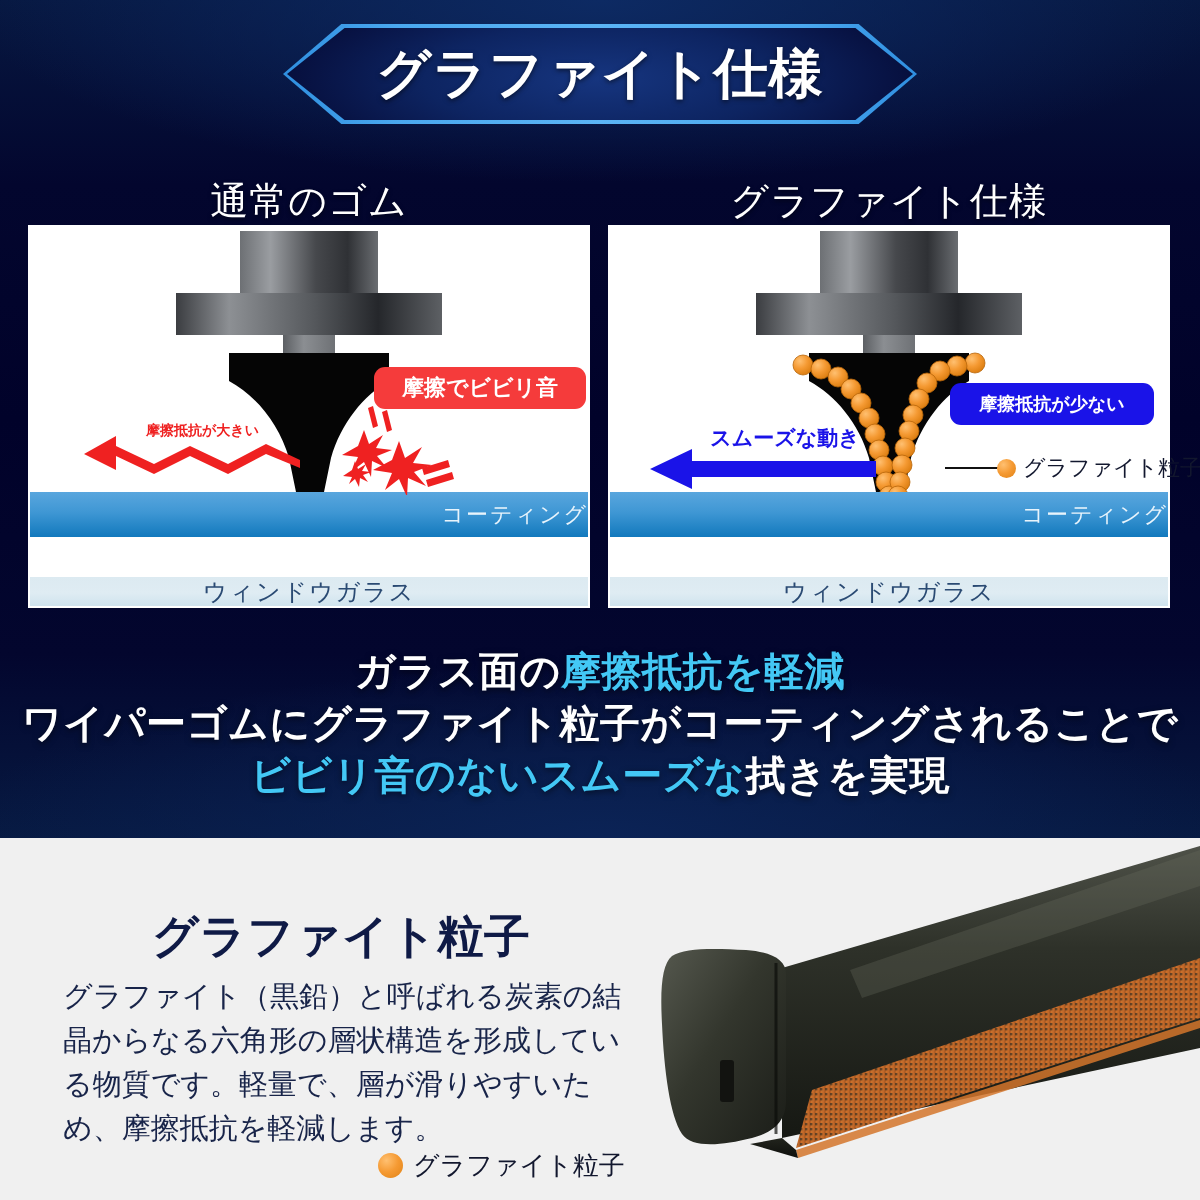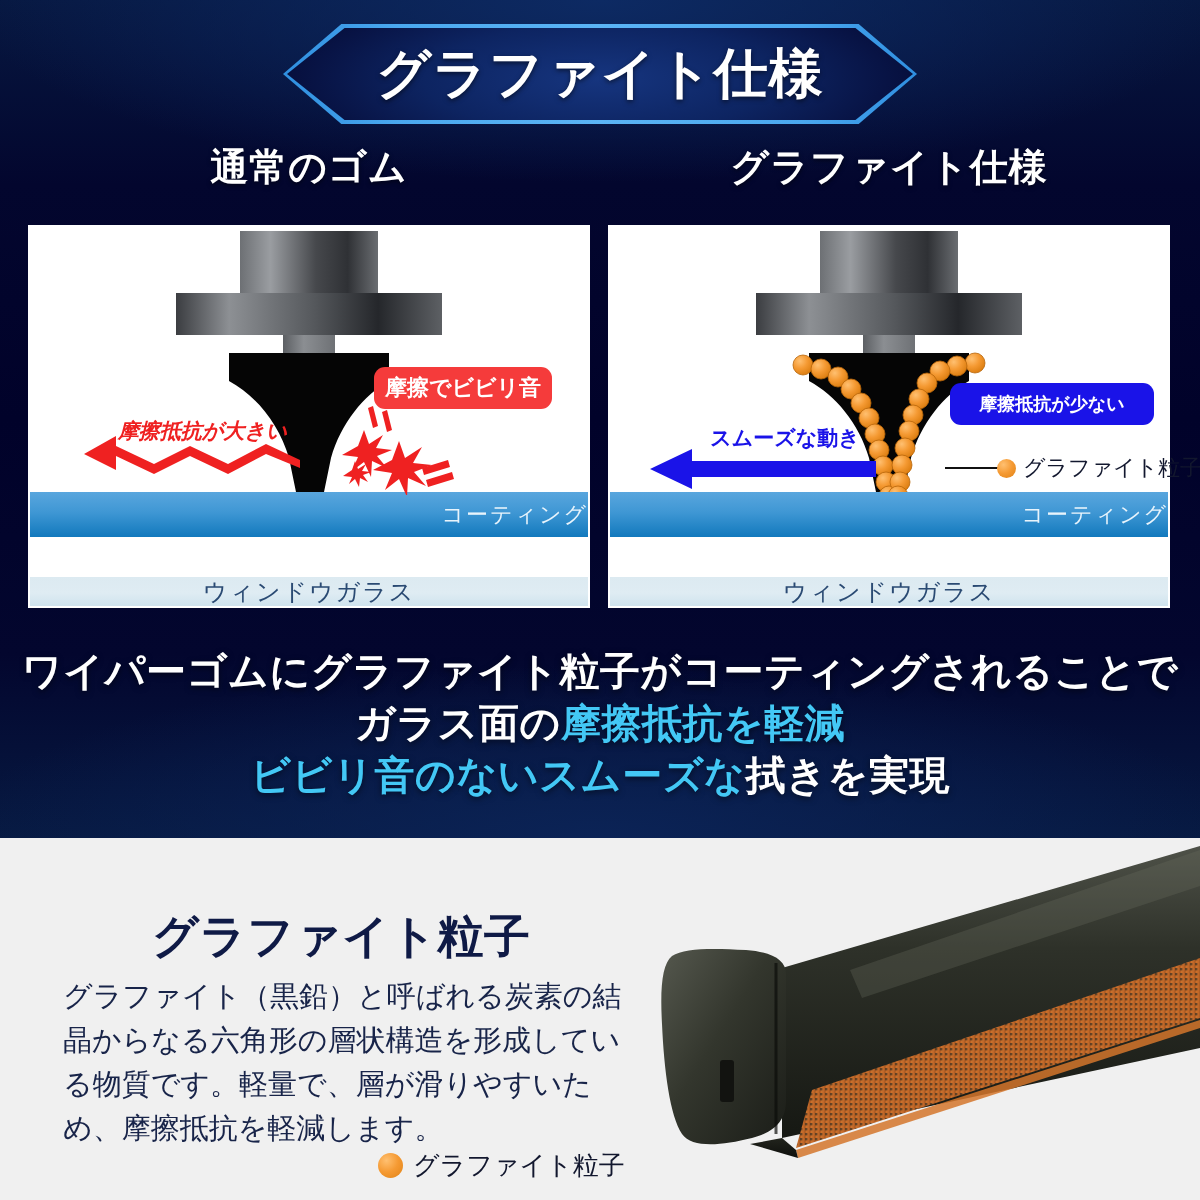--- a/index.html
+++ b/index.html
@@ -40,23 +40,23 @@
     display:flex; align-items:center; justify-content:center;
     color:#ffffff;
     font-size:54px; font-weight:bold;
     letter-spacing:1px;
     text-shadow:0 2px 5px rgba(0,0,0,.55);
     z-index:3;
   }
 
   
   .col-head{
-    position:absolute; top:142px; height:50px;
+    position:absolute; top:176px; height:50px;
     display:flex; align-items:center; justify-content:center;
-    color:#ffffff; font-size:38px; font-weight:bold; letter-spacing:1px;
+    color:#ffffff; font-size:38px; font-weight:normal; letter-spacing:1px;
     text-shadow:0 2px 4px rgba(0,0,0,.5);
   }
   .col-head.left { left:28px; width:562px; }
   .col-head.right{ left:608px; width:562px; }
 
   
   .panel{
     position:absolute; top:225px; height:383px; width:562px;
     background:#ffffff; border:2px solid #ffffff; overflow:hidden;
   }
@@ -105,22 +105,22 @@
     position:absolute; display:flex; align-items:center; justify-content:center;
     color:#ffffff; font-weight:bold; border-radius:11px; white-space:nowrap;
   }
   .badge.red { background:#f53b3b; }
   .badge.blue{ background:#1a13e8; }
 
   
   .arrow-red{ position:absolute; left:82px; top:418px; width:220px; height:70px; }
   .arrow-red-label{
     position:absolute; left:110px; top:418px; width:185px; height:26px;
-    color:#ef2121; font-size:21px; font-weight:bold; letter-spacing:0px;
-    display:flex; align-items:center; justify-content:center; white-space:nowrap;font-style:italic;
+    color:#ef2121; font-size:14px; font-weight:bold; letter-spacing:0px;
+    display:flex; align-items:center; justify-content:center; white-space:nowrap;
   }
 
   
   .arrow-blue{ position:absolute; left:648px; top:448px; width:230px; height:42px; }
   .arrow-blue-label{
     position:absolute; left:695px; top:425px; width:180px; height:26px;
     color:#1a13e8; font-size:21px; font-weight:bold;
     display:flex; align-items:center; justify-content:center; white-space:nowrap;
   }
 
@@ -205,21 +205,21 @@
       </div>
 
       <div class="coating">
         <span>コーティング</span>
       </div>
       <div class="glass">
         <span>ウィンドウガラス</span>
       </div>
     </div>
 
-    <div class="badge red" style="left:374px; top:367px; width:178px; height:42px; font-size:22px;">摩擦でビビリ音</div>
+    <div class="badge red" style="left:374px; top:367px; width:212px; height:42px; font-size:22px;">摩擦でビビリ音</div>
 
     <div class="arrow-red-label">摩擦抵抗が大きい</div>
     <svg class="arrow-red" viewBox="0 0 220 70">
       <path d="M2,36 L34,18 L34,28 L72,46 L108,28 L146,46 L184,26 L218,42 L218,50 L184,36 L146,56 L108,38 L72,56 L34,38 L34,52 Z" fill="#ef2121"></path>
     </svg>
 
     <svg class="sparks" viewBox="0 0 130 95">
       <g fill="#ef2121">
         <path d="M38,8 L43,6 L48,26 L43,28 Z"></path>
         <path d="M52,12 L57,10 L62,30 L57,32 Z"></path>
@@ -294,22 +294,22 @@
       <path d="M2,21 L44,1 L44,13 L228,13 L228,29 L44,29 L44,41 Z" fill="#1a13e8"></path>
     </svg>
 
     <div class="leader"></div>
     <div class="legend-inline">
       <span class="dot-particle"></span>
       <span class="txt">グラファイト粒子</span>
     </div>
 
     <div class="tagline">
+      <div><span class="tw">ガラス面の</span><span class="tc">摩擦抵抗を軽減</span></div>
       <div><span class="tw">ワイパーゴムにグラファイト粒子がコーティングされることで</span></div>
-      <div><span class="tw">ガラス面の</span><span class="tc">摩擦抵抗を軽減</span></div>
       <div><span class="tc">ビビリ音のないスムーズな</span><span class="tw">拭きを実現</span></div>
     </div>
   </div>
 
   <div class="bottom-section">
 
     <div class="gp-title">グラファイト粒子</div>
     <div class="gp-body">
       <p>グラファイト（黒鉛）と呼ばれる炭素の結晶からなる六角形の層状構造を形成している物質です。軽量で、層が滑りやすいため、摩擦抵抗を軽減します。</p>
     </div>

